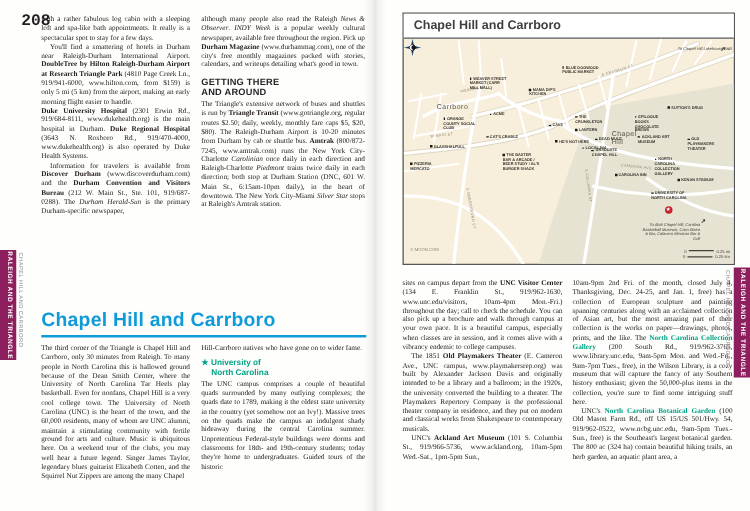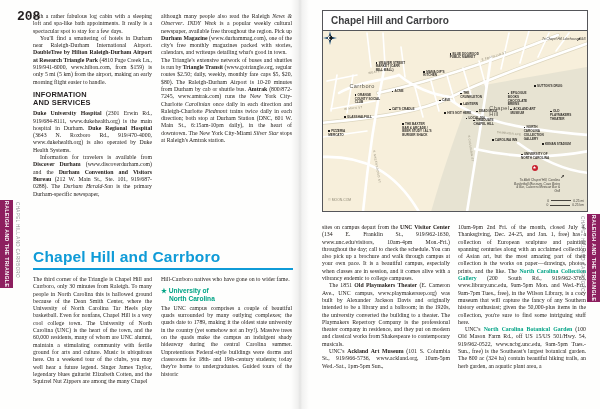--- a/index.html
+++ b/index.html
@@ -72,28 +72,28 @@
 <body>
 
 <div class="gutter"></div>
 
 <div class="pagenum" id="pn-left">208</div>
 <div class="pagenum" id="pn-right">209</div>
 
 <div class="col" style="left:33px;top:13px;width:119px">
   <p><span>with a rather fabulous log cabin with a sleeping loft and spa-like bath appointments. It really is a spectacular spot to stay for a few days.</span></p>
   <p class="ind"><span>You'll find a smattering of hotels in Durham near Raleigh-Durham International Airport. </span><span class="b">DoubleTree by Hilton Raleigh-Durham Airport at Research Triangle Park</span><span> (4810 Page Creek Ln., 919/941-6000, www.hilton.com, from $159) is only 5 mi (5 km) from the airport, making an early morning flight easier to handle.</span></p>
-  <div class="h2">INFORMATION
-AND SERVICES</div>
   <p><span class="b">Duke University Hospital</span><span> (2301 Erwin Rd., 919/684-8111, www.dukehealth.org) is the main hospital in Durham. </span><span class="b">Duke Regional Hospital</span><span> (3643 N. Roxboro Rd., 919/470-4000, www.dukehealth.org) is also operated by Duke Health Systems.</span></p>
   <p class="ind"><span>Information for travelers is available from </span><span class="b">Discover Durham</span><span> (www.discoverdurham.com) and the </span><span class="b">Durham Convention and Visitors Bureau</span><span> (212 W. Main St., Ste. 101, 919/687-0288). The </span><span class="i">Durham Herald-Sun</span><span> is the primary Durham-specific newspaper,</span></p>
 </div>
 
 <div class="col" style="left:161px;top:13px;width:131px">
   <p><span>although many people also read the Raleigh </span><span class="i">News &amp; Observer</span><span>. </span><span class="i">INDY Week</span><span> is a popular weekly cultural newspaper, available free throughout the region. Pick up </span><span class="b">Durham Magazine</span><span> (www.durhammag.com), one of the city's free monthly magazines packed with stories, calendars, and writeups detailing what's good in town.</span></p>
+  <div class="h2">GETTING THERE
+AND AROUND</div>
   <p><span>The Triangle's extensive network of buses and shuttles is run by </span><span class="b">Triangle Transit</span><span> (www.gotriangle.org, regular routes $2.50; daily, weekly, monthly fare caps $5, $20, $80). The Raleigh-Durham Airport is 10-20 minutes from Durham by cab or shuttle bus. </span><span class="b">Amtrak</span><span> (800/872-7245, www.amtrak.com) runs the New York City-Charlotte </span><span class="i">Carolinian</span><span> once daily in each direction and Raleigh-Charlotte </span><span class="i">Piedmont</span><span> trains twice daily in each direction; both stop at Durham Station (DNC, 601 W. Main St., 6:15am-10pm daily), in the heart of downtown. The New York City-Miami </span><span class="i">Silver Star</span><span> stops at Raleigh's Amtrak station.</span></p>
 </div>
 
 <div class="sec-title">Chapel Hill and Carrboro</div>
 <div class="sec-rule"></div>
 
 <div class="col" style="left:33px;top:276px;width:119px">
   <p><span>The third corner of the Triangle is Chapel Hill and Carrboro, only 30 minutes from Raleigh. To many people in North Carolina this is hallowed ground because of the Dean Smith Center, where the University of North Carolina Tar Heels play basketball. Even for nonfans, Chapel Hill is a very cool college town. The University of North Carolina (UNC) is the heart of the town, and the 60,000 residents, many of whom are UNC alumni, maintain a stimulating community with fertile ground for arts and culture. Music is ubiquitous here. On a weekend tour of the clubs, you may well hear a future legend. Singer James Taylor, legendary blues guitarist Elizabeth Cotten, and the Squirrel Nut Zippers are among the many Chapel</span></p>
 </div>
 

